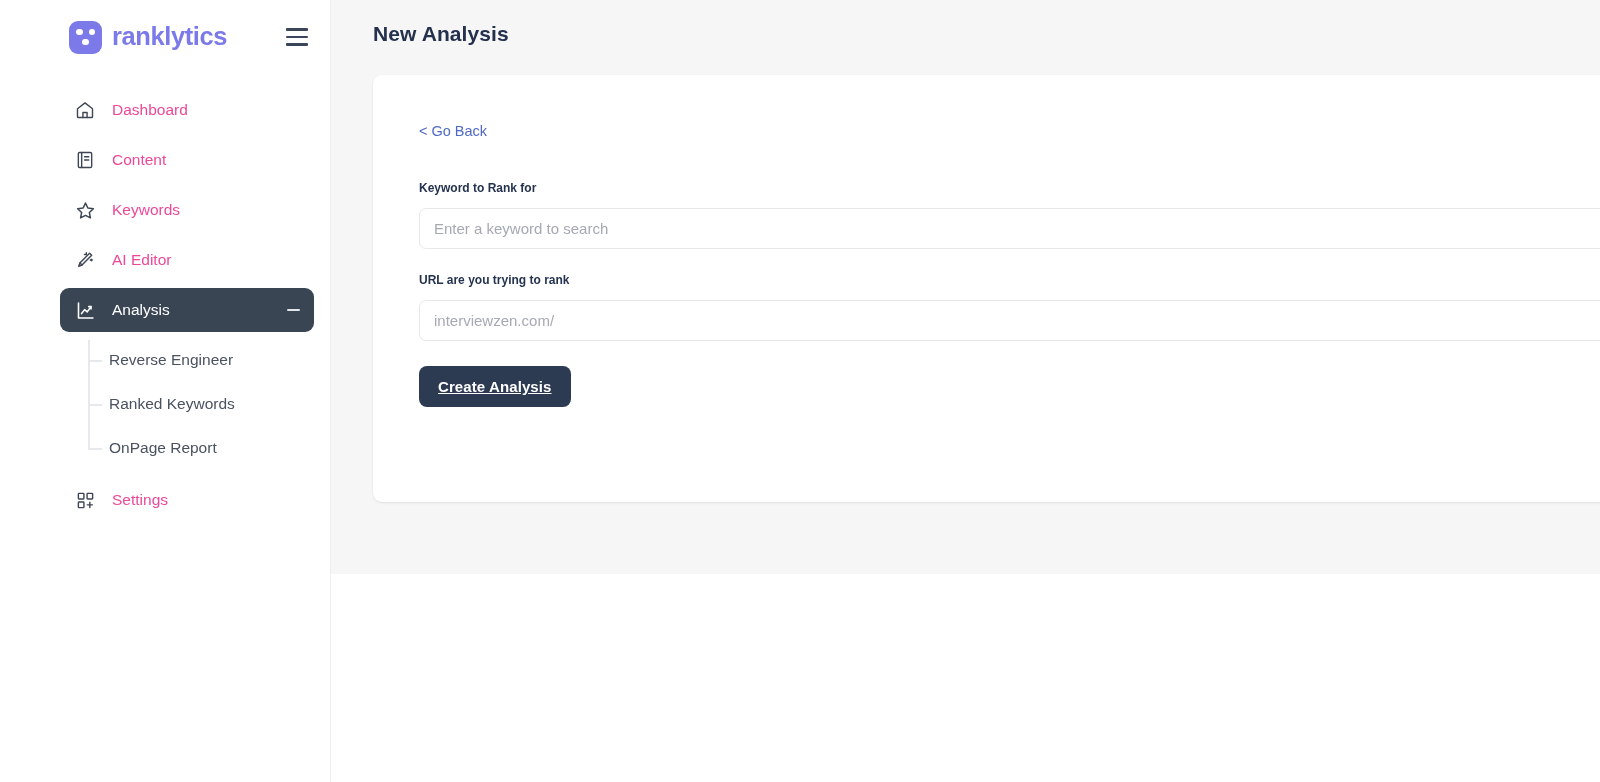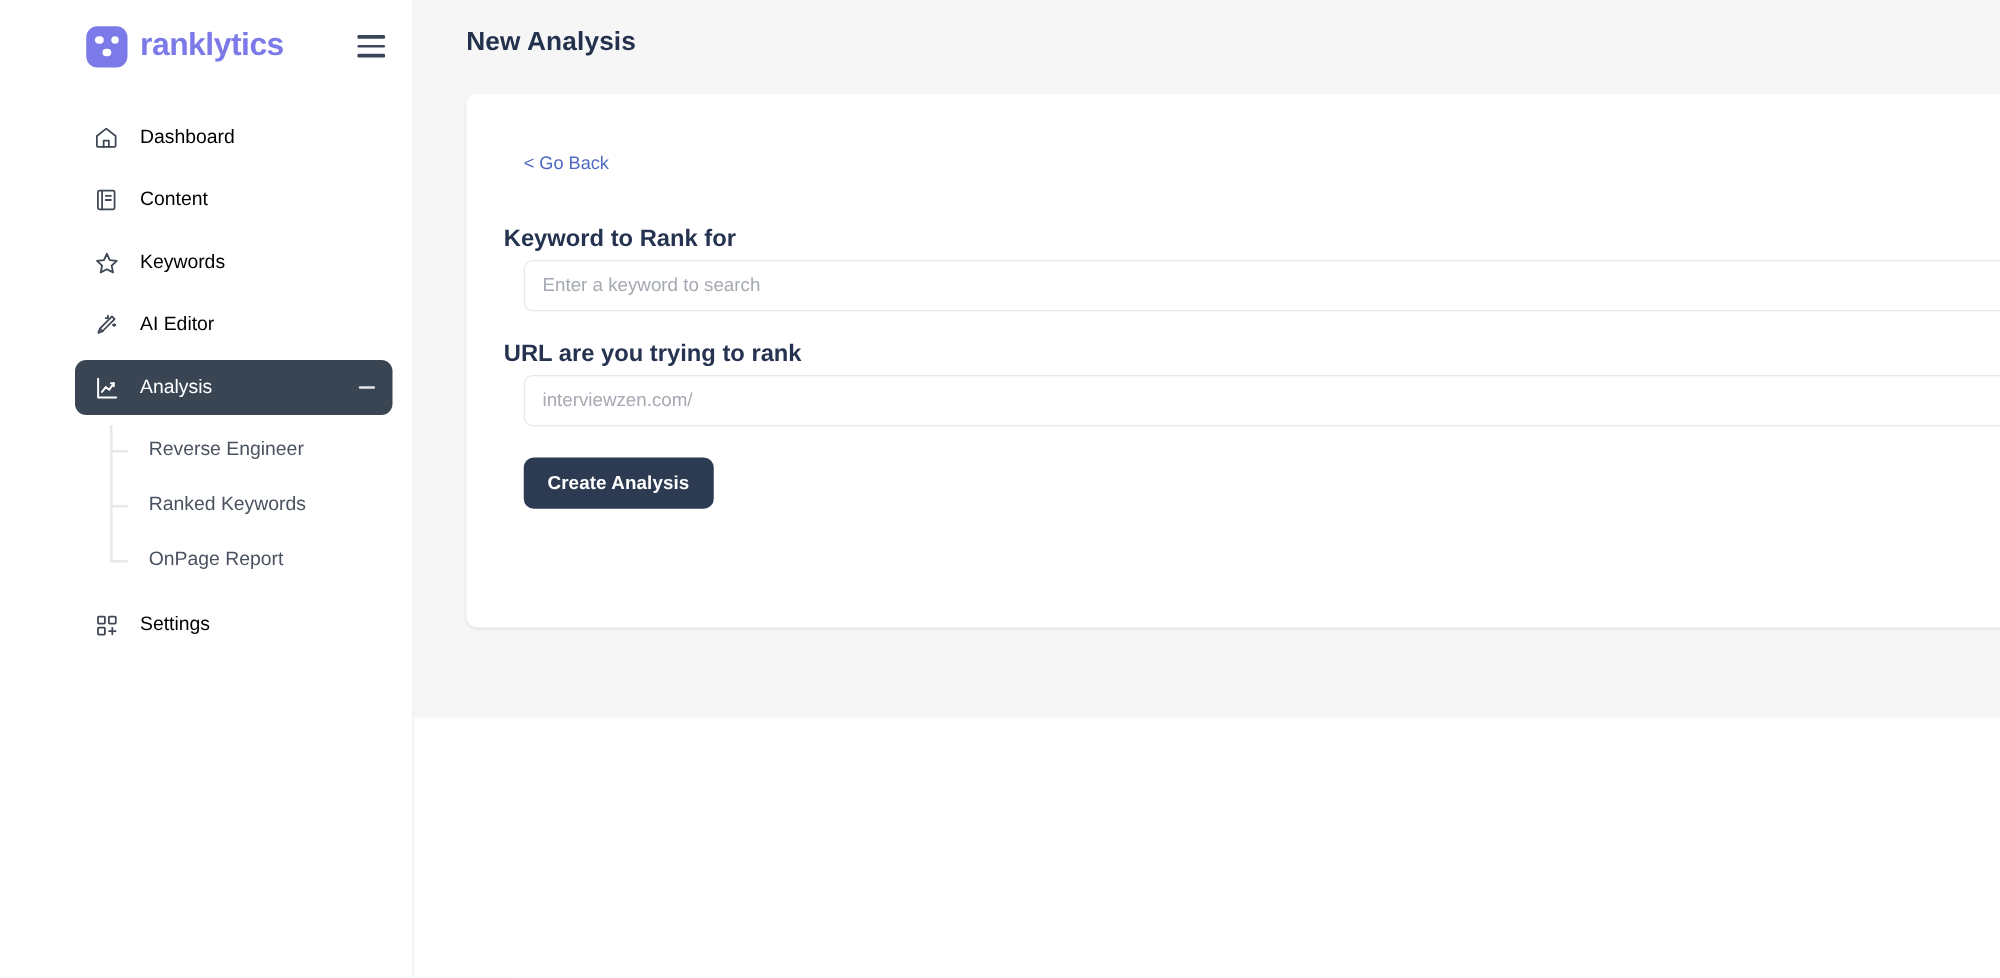--- a/index.html
+++ b/index.html
@@ -105,21 +105,21 @@
     width: 22px;
     height: 22px;
     flex: 0 0 22px;
     display: flex;
     align-items: center;
     justify-content: center;
     color: #3f4654;
   }
   .nav-item .lbl {
     font-size: 15.5px;
-    color: #000000;
+    color: #ec4899;
     line-height: 1;
     white-space: nowrap;
   }
   .nav-item.active {
     background: #3a4554;
   }
   .nav-item.active .ico { color: #ffffff; }
   .nav-item.active .lbl { color: #ffffff; font-weight: 500; }
   .nav-item .collapse-mark {
     margin-left: auto;
@@ -150,21 +150,21 @@
     top: 2px;
     bottom: 20px;
     width: 1.5px;
     background: #e6e8ec;
   }
   .sub-item {
     position: relative;
     display: flex;
     align-items: center;
     height: 44px;
-    padding-left: 30px;
+    padding-left: 20px;
     cursor: pointer;
   }
   .sub-item::before {
     content: "";
     position: absolute;
     left: 0px;
     top: 50%;
     width: 13px;
     height: 1.5px;
     background: #e6e8ec;
@@ -234,22 +234,22 @@
     top: 49px;
     font-size: 14.5px;
     color: #4f69c4;
     cursor: pointer;
     line-height: 1;
     white-space: nowrap;
   }
 
   .field-label {
     position: absolute;
-    left: 30px;
-    font-size: 19px;
+    left: 46px;
+    font-size: 12px;
     font-weight: 700;
     color: #253350;
     line-height: 1;
     white-space: nowrap;
   }
   .field-label.kw  { top: 107px; }
   .field-label.url { top: 199px; }
 
   .text-input {
     position: absolute;
@@ -278,20 +278,21 @@
     background: #2d3b52;
     color: #ffffff;
     border: none;
     border-radius: 8px;
     font-family: "Liberation Sans", sans-serif;
     font-size: 15px;
     font-weight: 600;
     cursor: pointer;
     letter-spacing: 0.1px;
     white-space: nowrap;
+    text-decoration: underline;
   }
 </style>
 </head>
 <body>
 
 <div id="app">
 
   <aside class="sidebar">
 
     <div class="brand-row">

